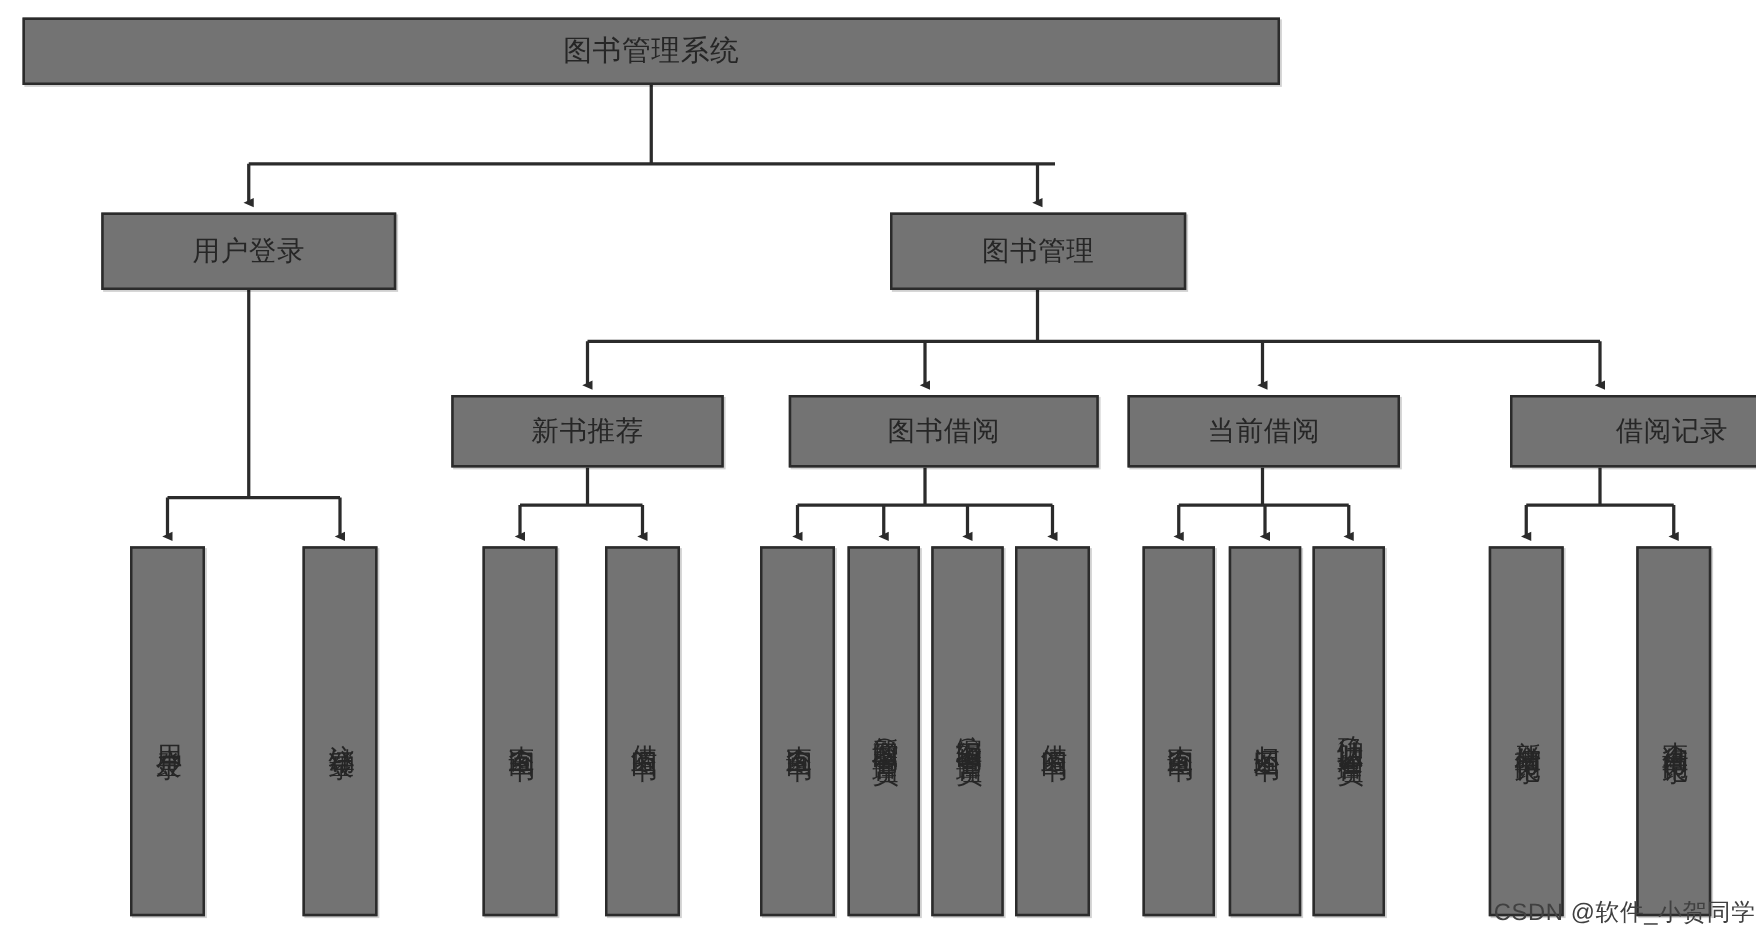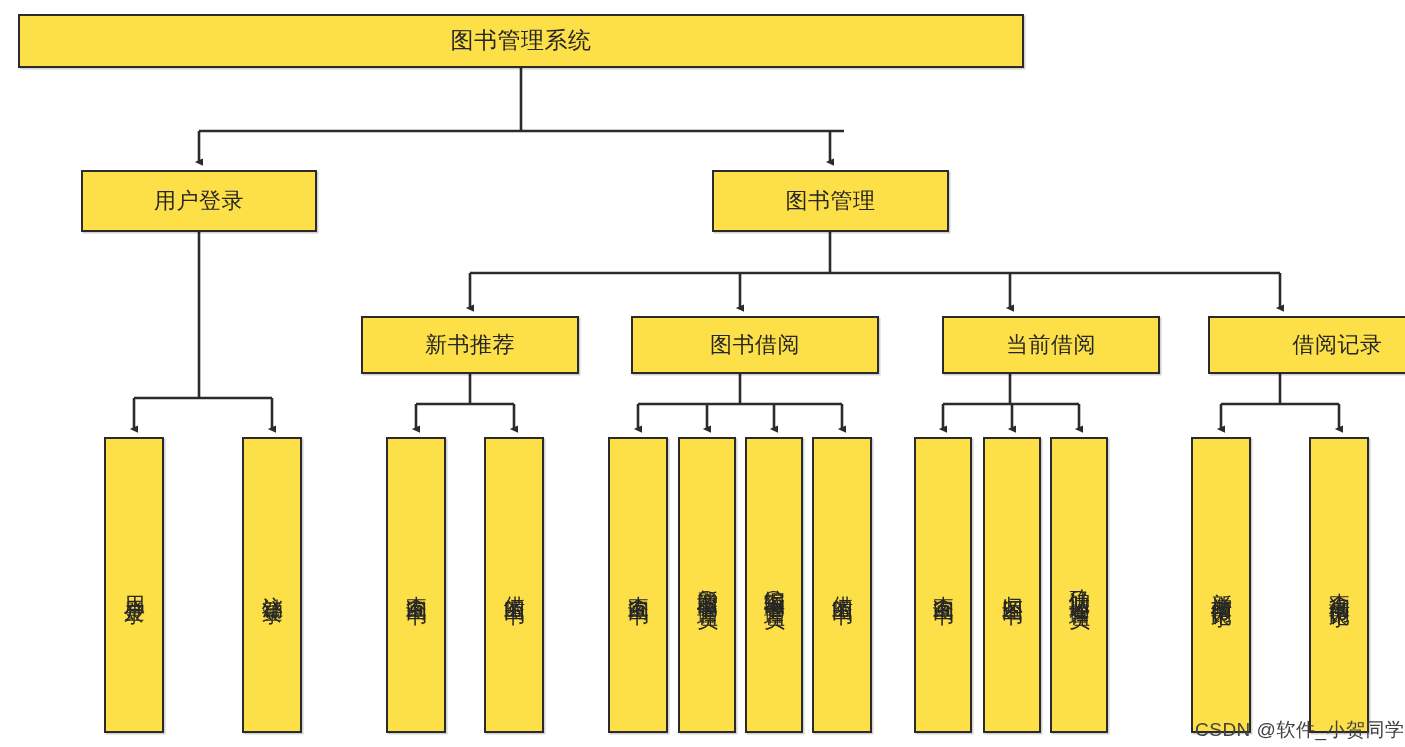--- a/index.html
+++ b/index.html
@@ -21,21 +21,21 @@
     position: absolute;
     left: 0;
     top: 0;
     width: 1405px;
     height: 747px;
     pointer-events: none;
   }
   .node {
     position: absolute;
     box-sizing: border-box;
-    background: #fde047;
+    background: #737373;
     border: 2.5px solid #2b2b2b;
     display: flex;
     align-items: center;
     justify-content: center;
     box-shadow: 1.5px 1.5px 0 rgba(0,0,0,0.18);
   }
   .node .label {
     color: #262626;
     font-size: 22px;
     line-height: 1.18;
@@ -125,21 +125,21 @@
   <div class="node" style="left:712px; top:170px; width:237px; height:62px;">
     <span class="label">图书管理</span>
   </div>
 
   <div class="node" style="left:361px; top:316px; width:218px; height:58px;">
     <span class="label">新书推荐</span>
   </div>
   <div class="node" style="left:631px; top:316px; width:248px; height:58px;">
     <span class="label">图书借阅</span>
   </div>
-  <div class="node" style="left:942px; top:316px; width:218px; height:58px;">
+  <div class="node" style="left:902px; top:316px; width:218px; height:58px;">
     <span class="label">当前借阅</span>
   </div>
   <div class="node" style="left:1208px; top:316px; width:259px; height:58px;">
     <span class="label">借阅记录</span>
   </div>
 
   <div class="node vertical" style="left:104px; top:437px; width:60px; height:296px;">
     <span class="label">用户登录</span>
   </div>
   <div class="node vertical" style="left:242px; top:437px; width:60px; height:296px;">

